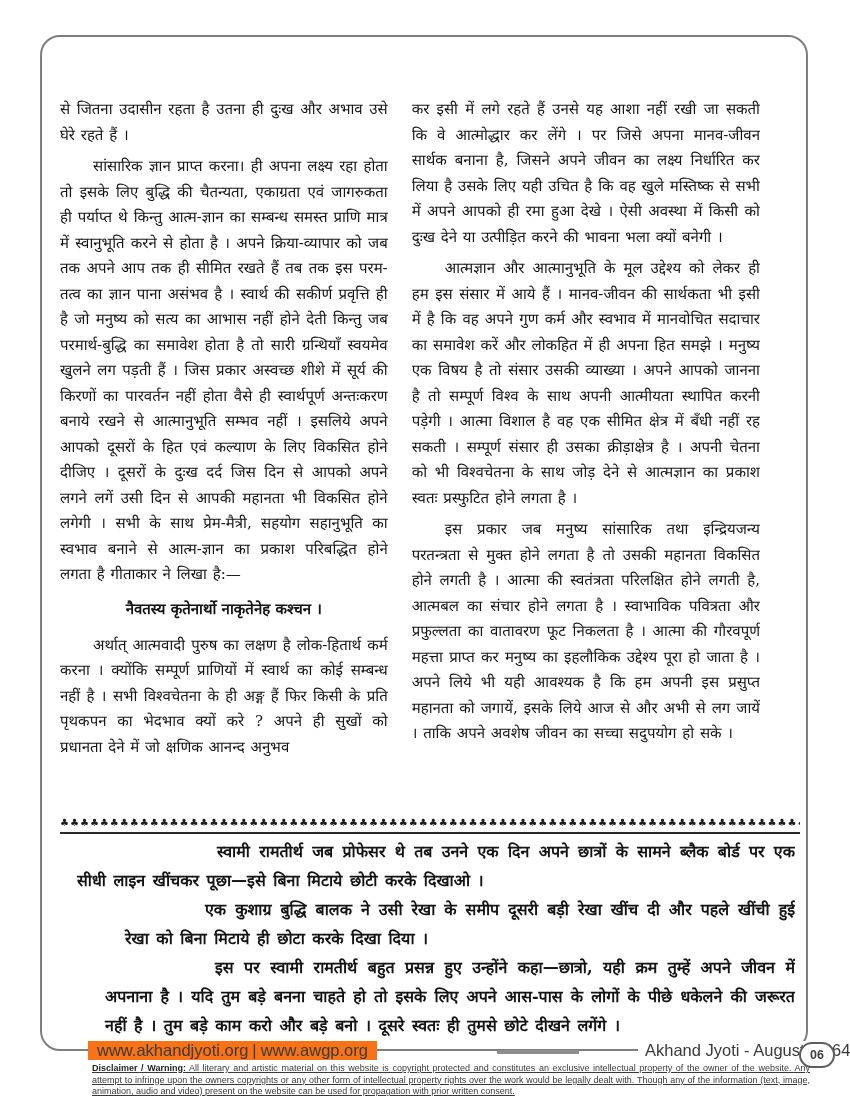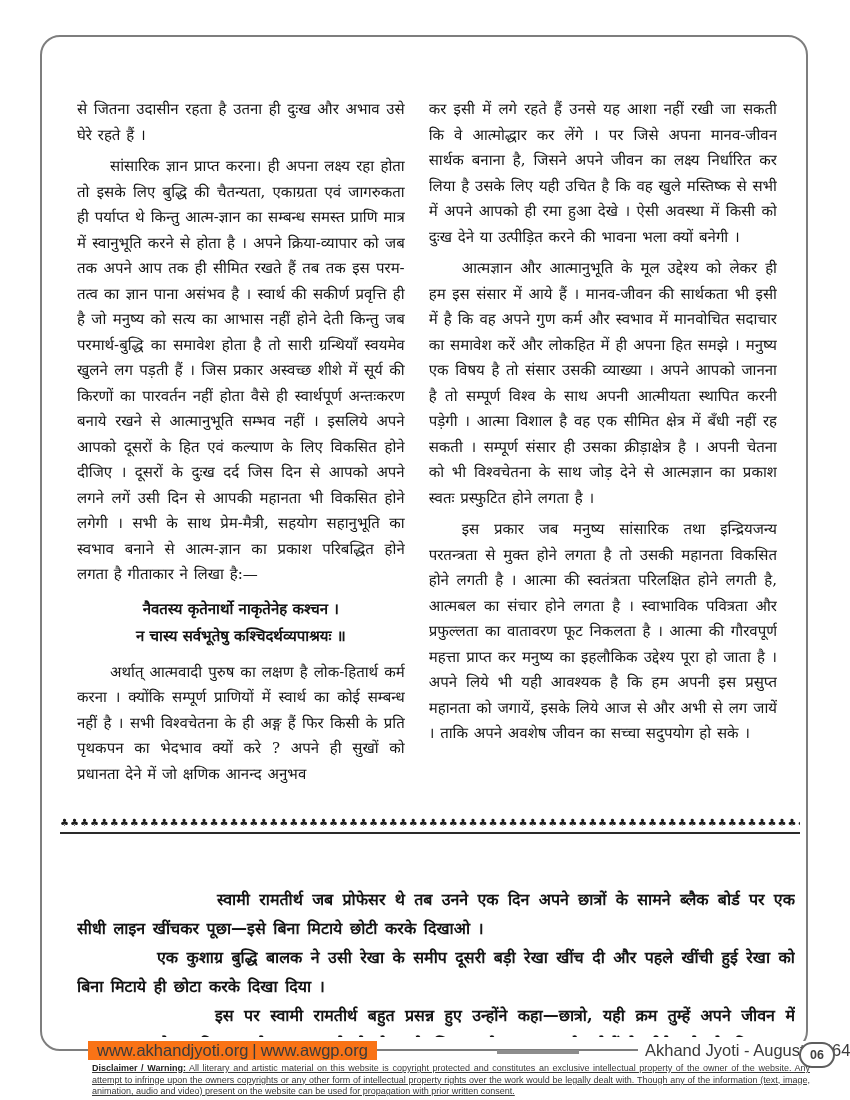--- a/index.html
+++ b/index.html
@@ -9,21 +9,21 @@
     color:#141414;overflow:hidden;
   }
   
   .frame{
     position:absolute;left:40px;top:35px;width:768px;height:1016px;
     border:2.5px solid #7e7e7e;border-radius:20px;box-sizing:border-box;
     background:#ffffff;
   }
   
   .columns{
-    position:absolute;left:35px;top:60px;width:700px;height:722px;
+    position:absolute;left:18px;top:60px;width:700px;height:722px;
     display:flex;gap:24px;overflow:hidden;
   }
   .col{width:350px;overflow:hidden;}
   .col.right{width:372px;}
   .col p{
     margin:0 0 6px 0;font-size:15px;line-height:25.5px;text-align:justify;
     text-indent:2.2em;word-spacing:1px;
   }
   .col p.cont{text-indent:0;}
   .verse{
@@ -39,22 +39,22 @@
     border-bottom:2px solid #2a2a2a;
   }
   
   .story{
     position:absolute;left:35px;top:800px;width:718px;height:200px;overflow:hidden;
   }
   .story p{
     margin:0;font-size:16px;line-height:29px;text-align:justify;
     font-weight:600;word-spacing:2px;
   }
-  .story p.ind1{text-indent:140px;margin-top:48px;}
-  .story p.ind2{text-indent:80px;}
+  .story p.ind1{text-indent:140px;}
+  .story p.ind2{text-indent:80px;margin-left:48px;}
   .story p.ind3{text-indent:110px;margin-left:28px;}
   
   .footer-links{
     position:absolute;left:88px;top:1041px;background:#f97316;padding:0 9px;
     font-family:"Liberation Sans","DejaVu Sans",sans-serif;
     font-size:16.5px;color:#3a3a3a;white-space:nowrap;
   }
   .footer-links .sep{color:#3a3a3a;padding:0 4px;}
   .mid-line{
     position:absolute;left:497px;top:1050px;width:82px;height:4px;background:#8d8d8d;
@@ -82,21 +82,20 @@
 <body>
 
 <div class="frame">
 
   <div class="columns">
     <div class="col">
       <p class="cont">से जितना उदासीन रहता है उतना ही दुःख और अभाव उसे घेरे रहते हैं ।</p>
       <p>सांसारिक ज्ञान प्राप्त करना। ही अपना लक्ष्य रहा होता तो इसके लिए बुद्धि की चैतन्यता, एकाग्रता एवं जागरुकता ही पर्याप्त थे किन्तु आत्म-ज्ञान का सम्बन्ध समस्त प्राणि मात्र में स्वानुभूति करने से होता है । अपने क्रिया-व्यापार को जब तक अपने आप तक ही सीमित रखते हैं तब तक इस परम-तत्व का ज्ञान पाना असंभव है । स्वार्थ की सकीर्ण प्रवृत्ति ही है जो मनुष्य को सत्य का आभास नहीं होने देती किन्तु जब परमार्थ-बुद्धि का समावेश होता है तो सारी ग्रन्थियाँ स्वयमेव खुलने लग पड़ती हैं । जिस प्रकार अस्वच्छ शीशे में सूर्य की किरणों का पारवर्तन नहीं होता वैसे ही स्वार्थपूर्ण अन्तःकरण बनाये रखने से आत्मानुभूति सम्भव नहीं । इसलिये अपने आपको दूसरों के हित एवं कल्याण के लिए विकसित होने दीजिए । दूसरों के दुःख दर्द जिस दिन से आपको अपने लगने लगें उसी दिन से आपकी महानता भी विकसित होने लगेगी । सभी के साथ प्रेम-मैत्री, सहयोग सहानुभूति का स्वभाव बनाने से आत्म-ज्ञान का प्रकाश परिबद्धित होने लगता है गीताकार ने लिखा है:—</p>
       <div class="verse">
         <div>नैवतस्य कृतेनार्थो नाकृतेनेह कश्चन ।</div>
-        <div>न चास्य सर्वभूतेषु कश्चिदर्थव्यपाश्रयः ॥</div>
       </div>
       <p>अर्थात् आत्मवादी पुरुष का लक्षण है लोक-हितार्थ कर्म करना । क्योंकि सम्पूर्ण प्राणियों में स्वार्थ का कोई सम्बन्ध नहीं है । सभी विश्वचेतना के ही अङ्ग हैं फिर किसी के प्रति पृथकपन का भेदभाव क्यों करे ? अपने ही सुखों को प्रधानता देने में जो क्षणिक आनन्द अनुभव</p>
     </div>
     <div class="col right">
       <p class="cont">कर इसी में लगे रहते हैं उनसे यह आशा नहीं रखी जा सकती कि वे आत्मोद्धार कर लेंगे । पर जिसे अपना मानव-जीवन सार्थक बनाना है, जिसने अपने जीवन का लक्ष्य निर्धारित कर लिया है उसके लिए यही उचित है कि वह खुले मस्तिष्क से सभी में अपने आपको ही रमा हुआ देखे । ऐसी अवस्था में किसी को दुःख देने या उत्पीड़ित करने की भावना भला क्यों बनेगी ।</p>
       <p>आत्मज्ञान और आत्मानुभूति के मूल उद्देश्य को लेकर ही हम इस संसार में आये हैं । मानव-जीवन की सार्थकता भी इसी में है कि वह अपने गुण कर्म और स्वभाव में मानवोचित सदाचार का समावेश करें और लोकहित में ही अपना हित समझे । मनुष्य एक विषय है तो संसार उसकी व्याख्या । अपने आपको जानना है तो सम्पूर्ण विश्व के साथ अपनी आत्मीयता स्थापित करनी पड़ेगी । आत्मा विशाल है वह एक सीमित क्षेत्र में बँधी नहीं रह सकती । सम्पूर्ण संसार ही उसका क्रीड़ाक्षेत्र है । अपनी चेतना को भी विश्वचेतना के साथ जोड़ देने से आत्मज्ञान का प्रकाश स्वतः प्रस्फुटित होने लगता है ।</p>
       <p>इस प्रकार जब मनुष्य सांसारिक तथा इन्द्रियजन्य परतन्त्रता से मुक्त होने लगता है तो उसकी महानता विकसित होने लगती है । आत्मा की स्वतंत्रता परिलक्षित होने लगती है, आत्मबल का संचार होने लगता है । स्वाभाविक पवित्रता और प्रफुल्लता का वातावरण फूट निकलता है । आत्मा की गौरवपूर्ण महत्ता प्राप्त कर मनुष्य का इहलौकिक उद्देश्य पूरा हो जाता है । अपने लिये भी यही आवश्यक है कि हम अपनी इस प्रसुप्त महानता को जगायें, इसके लिये आज से और अभी से लग जायें । ताकि अपने अवशेष जीवन का सच्चा सदुपयोग हो सके ।</p>
     </div>
   </div>
 

